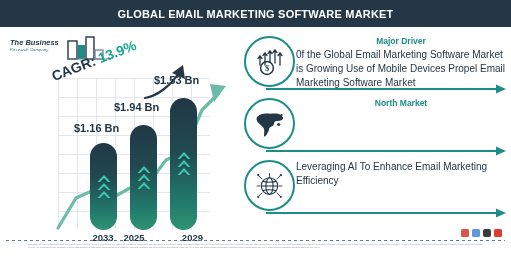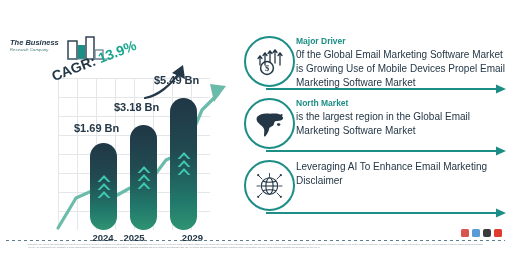--- a/index.html
+++ b/index.html
@@ -66,21 +66,21 @@
   
   .panels{position:absolute;left:242px;top:32px;width:266px;height:192px;}
   .panel{position:relative;height:62px;}
   .panel-circle{
     position:absolute;left:2px;top:4px;width:47px;height:47px;border-radius:50%;
     border:2.5px solid #1d8e86;background:#ffffff;
     display:flex;align-items:center;justify-content:center;
     z-index:2;
   }
   .panel-body{position:absolute;left:54px;top:4px;right:2px;}
-  .panel-title{font-size:8.5px;font-weight:bold;color:#1d8e86;line-height:11px;margin-bottom:1px;}
+  .panel-title{font-size:8.5px;font-weight:bold;color:#1d8e86;line-height:11px;margin-bottom:1px;text-align:center;}
   .panel-desc{font-size:10px;font-weight:normal;color:#243746;line-height:14px;}
   .panel-rule{position:absolute;left:24px;top:51px;right:0;height:12px;}
 
   
   .social{position:absolute;right:9px;top:229px;display:flex;gap:3px;align-items:center;}
   .sico{width:8px;height:8px;border-radius:1.5px;display:block;}
   .sico-fb{background:#d9534f;}
   .sico-li{background:#5b9bd5;}
   .sico-ig{background:#3b3b3b;border-radius:2px;}
   .sico-yt{background:#e03b2f;}
@@ -88,20 +88,23 @@
     background-image:linear-gradient(to right,#5f7d8c 0 3px,transparent 3px 6px);
     background-size:6px 1px;}
   .disclaimer{position:absolute;left:28px;right:28px;top:243px;
     font-size:2.1px;line-height:2.9px;color:#8a949c;text-align:justify;}
 </style>
 </head>
 <body>
 
 <div class="page">
 
+  <div class="header">
+    <div class="header-title">GLOBAL EMAIL MARKETING SOFTWARE MARKET</div>
+  </div>
 
   <div class="logo">
     <div class="logo-text">
       <div class="logo-line1">The Business</div>
       <div class="logo-line2">Research Company</div>
     </div>
     <svg class="logo-bars" viewBox="0 0 44 24">
       <rect x="1" y="5" width="9" height="18" fill="none" stroke="#243746" stroke-width="1.4"></rect>
       <rect x="11" y="9" width="7" height="14" fill="#1d8e86"></rect>
       <rect x="19" y="1" width="8" height="22" fill="none" stroke="#243746" stroke-width="1.4"></rect>
@@ -143,25 +146,25 @@
       </svg>
     </div>
     <div class="bar bar3">
       <svg class="bar-chevrons" width="15" height="28" viewBox="0 0 15 28">
         <path d="M7.5 2 L14 9 L11.5 9 L7.5 5 L3.5 9 L1 9 Z" fill="#3fc9b0"></path>
         <path d="M7.5 10 L14 17 L11.5 17 L7.5 13 L3.5 17 L1 17 Z" fill="#3fc9b0"></path>
         <path d="M7.5 18 L14 25 L11.5 25 L7.5 21 L3.5 25 L1 25 Z" fill="#3fc9b0"></path>
       </svg>
     </div>
 
-    <div class="val val1">$1.69 Bn</div>
-    <div class="val val2">$3.18 Bn</div>
-    <div class="val val3">$5.49 Bn</div>
-
-    <div class="yr yr1">2024</div>
+    <div class="val val1">$1.16 Bn</div>
+    <div class="val val2">$1.94 Bn</div>
+    <div class="val val3">$1.53 Bn</div>
+
+    <div class="yr yr1">2033</div>
     <div class="yr yr2">2025</div>
     <div class="yr yr3">2029</div>
   </div>
 
   <div class="panels">
 
     <div class="panel">
       <div class="panel-circle">
         <svg width="30" height="30" viewBox="0 0 30 30">
           <g fill="none" stroke="#243746" stroke-width="1.3" stroke-linecap="round" stroke-linejoin="round">
@@ -193,21 +196,20 @@
                    C19.8 13.6 20.4 15 19.4 16.2 C18.4 17.4 16.6 17.6 15.6 18.8
                    C14.8 19.8 15 21.2 14.4 22.4 C13.8 23.8 12.6 25.4 11.6 27
                    C11 28 10 27.6 10 26.4 C10 24.2 10.6 22 10 20
                    C9.4 18 7.6 16.8 6 15.4 C4.4 14 2.8 12.6 2.6 10.6 C2.5 9.4 2.8 8.2 3.5 7.5 Z" fill="#243746"></path>
           <path d="M23.5 14.5 C25 14 26.6 14.6 26.4 15.8 C26.2 16.8 24.6 17.2 23.6 16.6 C22.8 16.1 22.6 14.9 23.5 14.5 Z" fill="#243746"></path>
           <circle cx="27.5" cy="6" r="1.1" fill="#243746"></circle>
         </svg>
       </div>
       <div class="panel-body">
         <div class="panel-title">North Market</div>
-        <div class="panel-desc">is the largest region in the Global Email Marketing Software Market</div>
       </div>
       <svg class="panel-rule" viewBox="0 0 242 12" preserveAspectRatio="none">
         <line x1="0" y1="6" x2="231" y2="6" stroke="#1d8e86" stroke-width="2"></line>
         <polygon points="230,1.5 240,6 230,10.5" fill="#1d8e86"></polygon>
       </svg>
     </div>
 
     <div class="panel">
       <div class="panel-circle">
         <svg width="31" height="31" viewBox="0 0 31 31">
@@ -229,21 +231,21 @@
           </g>
           <g fill="#243746">
             <circle cx="4.2" cy="5.2" r="1.1"></circle>
             <circle cx="26.8" cy="5.2" r="1.1"></circle>
             <circle cx="4.2" cy="26.8" r="1.1"></circle>
             <circle cx="26.8" cy="26.8" r="1.1"></circle>
           </g>
         </svg>
       </div>
       <div class="panel-body">
-        <div class="panel-desc">Leveraging AI To Enhance Email Marketing Disclaimer</div>
+        <div class="panel-desc">Leveraging AI To Enhance Email Marketing Efficiency</div>
       </div>
       <svg class="panel-rule" viewBox="0 0 242 12" preserveAspectRatio="none">
         <line x1="0" y1="6" x2="231" y2="6" stroke="#1d8e86" stroke-width="2"></line>
         <polygon points="230,1.5 240,6 230,10.5" fill="#1d8e86"></polygon>
       </svg>
     </div>
   </div>
 
   <div class="social">
     <span class="sico sico-fb"></span>

